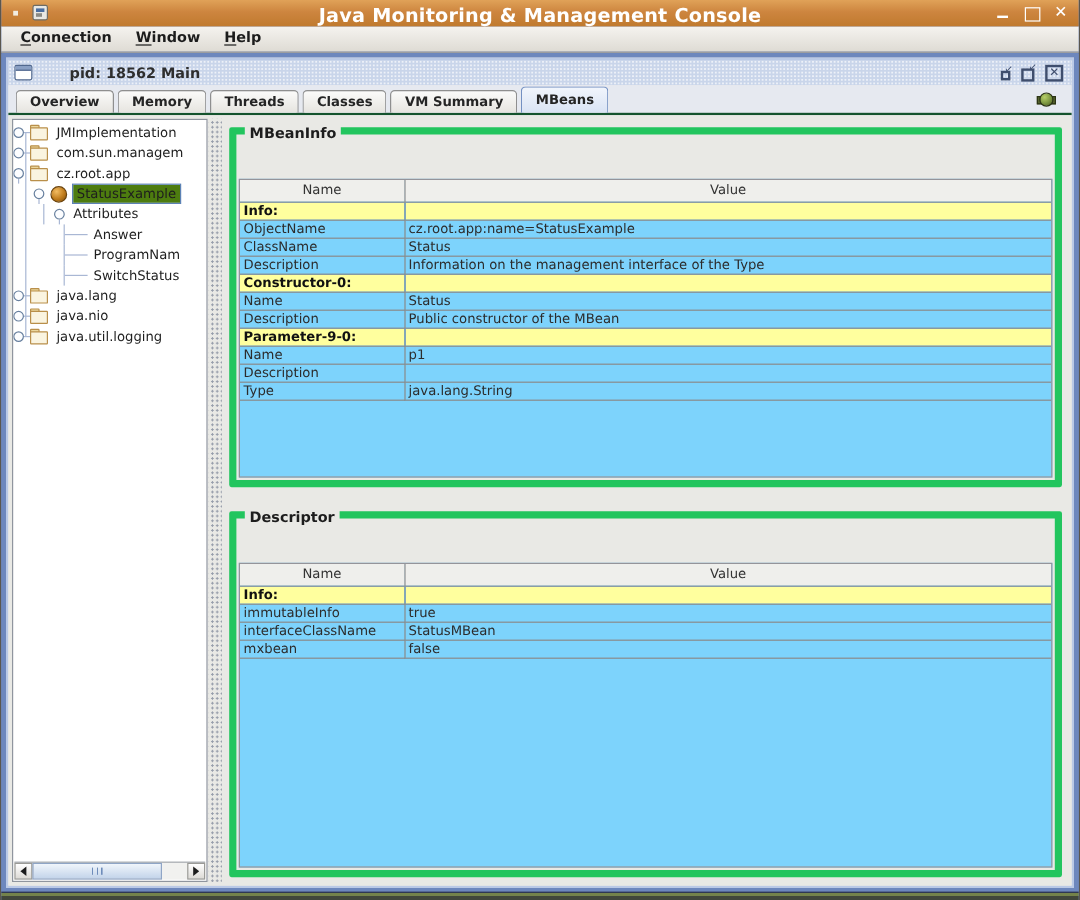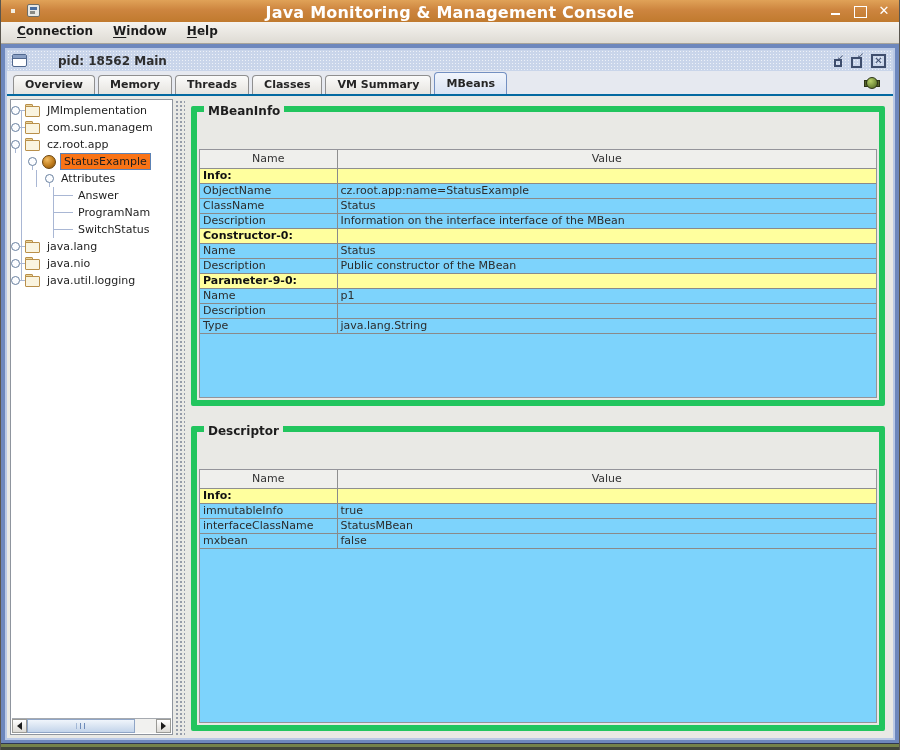--- a/index.html
+++ b/index.html
@@ -46,21 +46,21 @@
   .ifc { position:relative; }
   .ifc-sq { border:2px solid #3f4e6d; background:transparent; }
   .ifc-min { width:8px; height:8px; margin-bottom:1px; }
   .ifc-max { width:11px; height:11px; }
   .ifc .arr { position:absolute; top:-8px; right:-4px; font-size:8px; color:#3f4e6d; }
   .ifc-close { width:15px; height:14px; border:2px solid #3f4e6d; font-size:10px; font-weight:bold;
     color:#3f4e6d; text-align:center; line-height:10px; }
 
   
   .tabrow { position:relative; height:25px; flex:0 0 25px; background:#e6e9f0;
-    border-bottom:2px solid #0369a1; display:flex; align-items:flex-end; padding-left:6px; }
+    border-bottom:2px solid #14532d; display:flex; align-items:flex-end; padding-left:6px; }
   .tab { height:19px; margin-right:3px; padding:2px 11px 0 11px; font-size:11px; font-weight:bold; color:#252525;
     background:linear-gradient(#fbfbfa, #e6e4df); border:1px solid #8f8f8f; border-bottom:none;
     border-radius:4px 4px 0 0; }
   .tab.selected { height:22px; padding-top:4px; background:linear-gradient(#f1f5fc, #d9e3f4);
     border:1px solid #7390c2; border-bottom:none; }
   .plug { position:absolute; right:9px; top:5px; width:20px; height:14px; display:flex; align-items:center; }
   .plug .bar { width:4px; height:7px; background:#55632c; border:1px solid #2c3416; }
   .plug .ball { width:12px; height:12px; margin:0 -2px; border-radius:50%; z-index:1;
     background:radial-gradient(circle at 35% 30%, #b8d06a, #7a9440 55%, #49571f); border:1px solid #2c3416; }
 
@@ -82,21 +82,21 @@
   .handle.collapsed::before { content:""; position:absolute; left:9px; top:8px; width:5px; height:1px; background:#a9b7d4; }
   .handle.leaf::before { content:""; position:absolute; left:-8px; top:8px; width:19px; height:1px; background:#a9b7d4; }
   .t-icon { flex:0 0 16px; height:13px; position:relative; margin-right:4px; }
   .t-icon.folder::after { content:""; position:absolute; left:1px; top:2px; width:13px; height:9px;
     background:#faf4e0; border:1px solid #b98f4a; border-radius:1px; }
   .t-icon.folder::before { content:""; position:absolute; left:1px; top:0; width:6px; height:4px;
     background:#ead69c; border:1px solid #b98f4a; border-radius:1px 1px 0 0; }
   .t-icon.mbean::after { content:""; position:absolute; left:1px; top:0; width:12px; height:12px; border-radius:50%;
     background:radial-gradient(circle at 35% 30%, #f2bc62, #c07c1c 55%, #7c4d0e); border:1px solid #6b430c; }
   .t-label { font-size:11px; color:#1e1e1e; padding:1px 3px; }
-  .t-label.selected { background:#f97316; outline:1px solid #5c82b5; }
+  .t-label.selected { background:#4d7c0f; outline:1px solid #5c82b5; }
 
   
   .hscroll { position:absolute; left:1px; right:1px; bottom:1px; height:15px;
     background:#f1f1ef; border-top:1px solid #a6aab0; display:flex; }
   .sb-btn { flex:0 0 15px; height:100%; background:linear-gradient(#ffffff,#dddbd6); border:1px solid #9a9a96;
     display:flex; align-items:center; justify-content:center; }
   .sb-arrow { width:0; height:0; border-top:4px solid transparent; border-bottom:4px solid transparent; }
   .sb-left .sb-arrow  { border-right:5px solid #1c1c1c; }
   .sb-right .sb-arrow { border-left:5px solid #1c1c1c; }
   .sb-track { flex:1; position:relative; }
@@ -300,21 +300,21 @@
                     <tr class="data-row">
                       <td>ObjectName</td>
                       <td>cz.root.app:name=StatusExample</td>
                     </tr>
                     <tr class="data-row">
                       <td>ClassName</td>
                       <td>Status</td>
                     </tr>
                     <tr class="data-row">
                       <td>Description</td>
-                      <td>Information on the interface interface of the MBean</td>
+                      <td>Information on the management interface of the Type</td>
                     </tr>
                     <tr class="sec-row">
                       <td>Constructor-0:</td>
                       <td></td>
                     </tr>
                     <tr class="data-row">
                       <td>Name</td>
                       <td>Status</td>
                     </tr>
                     <tr class="data-row">

